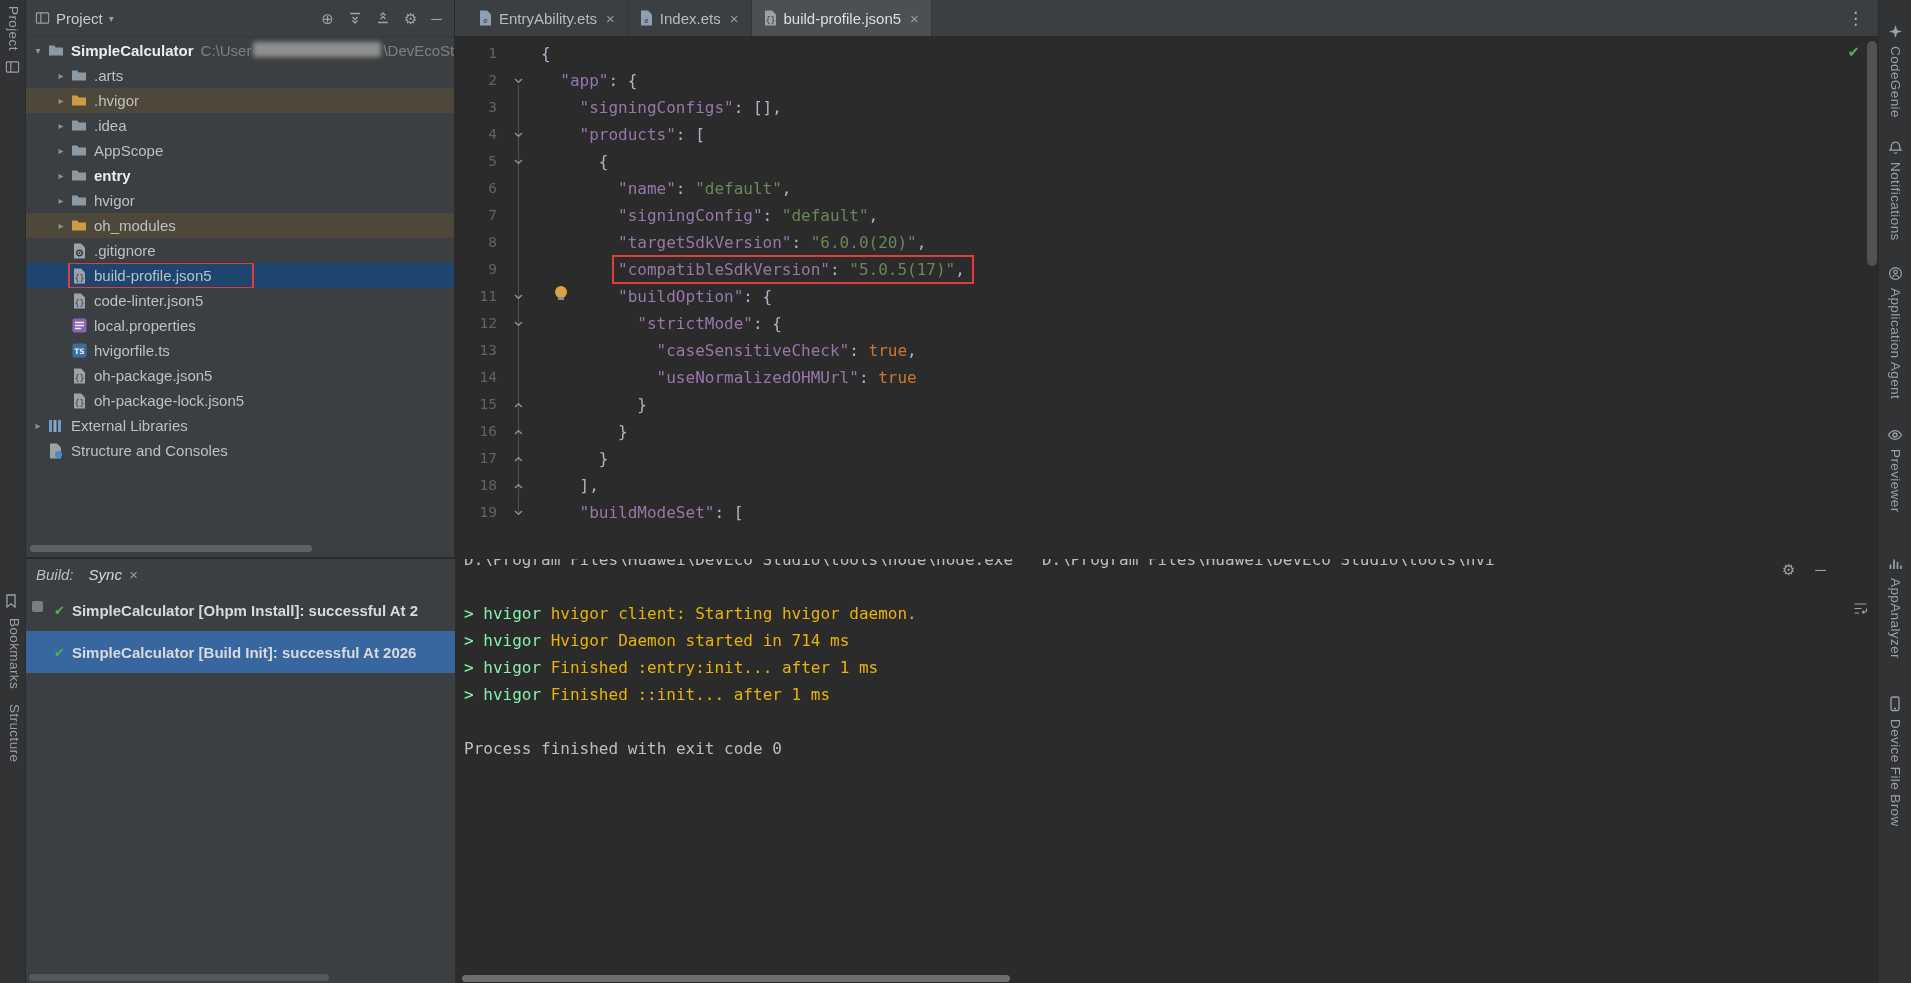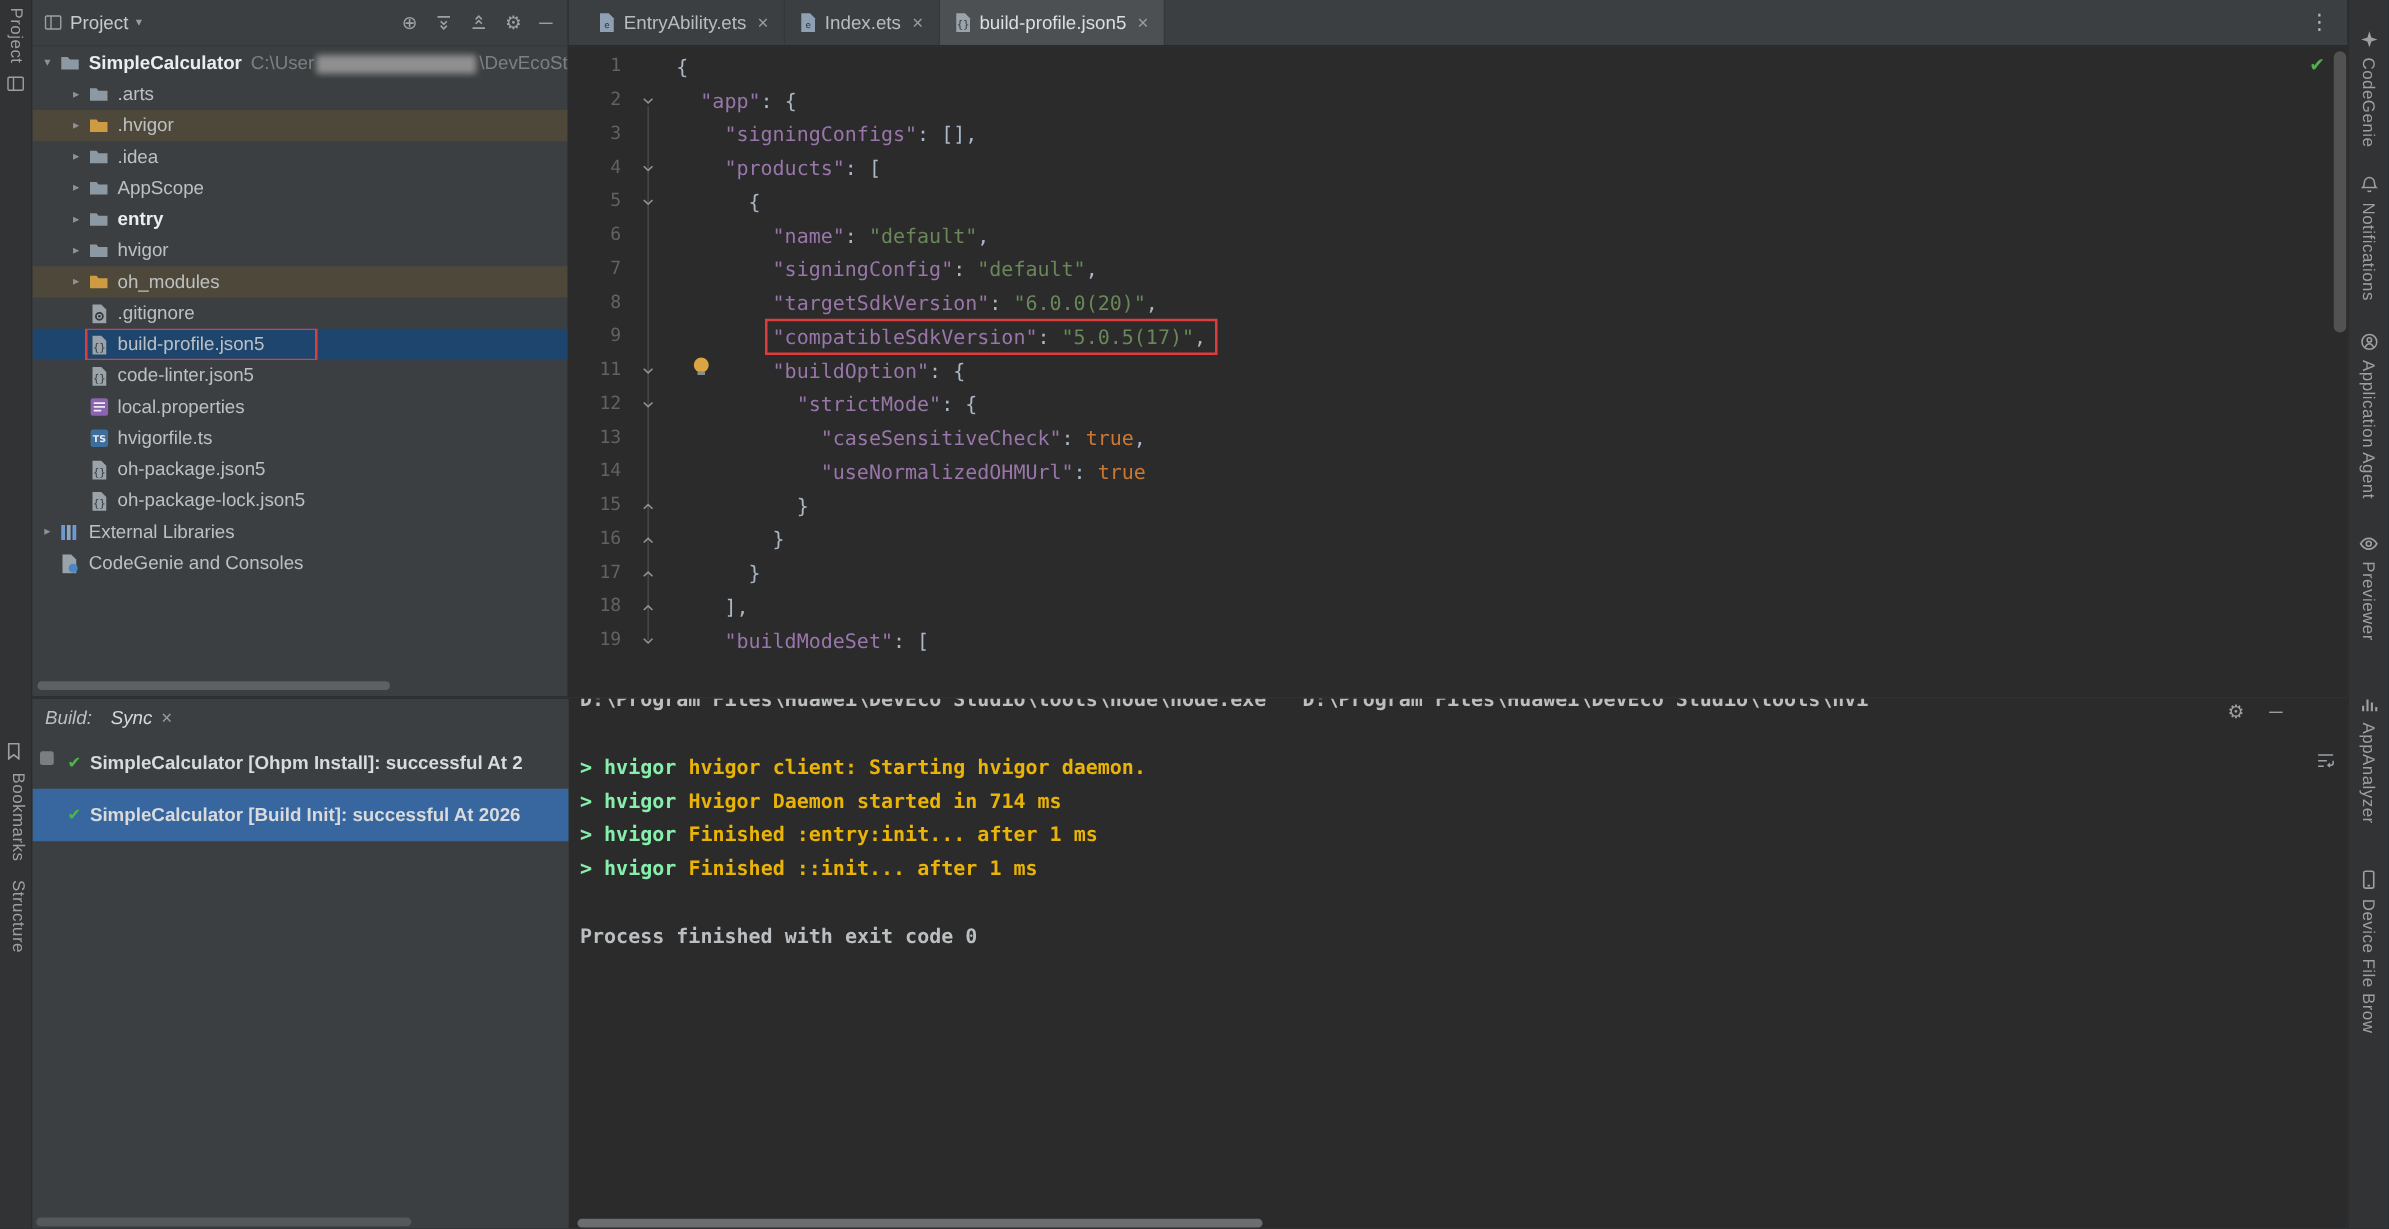--- a/index.html
+++ b/index.html
@@ -25,21 +25,21 @@
   .pp-actions{margin-left:auto;display:flex;align-items:center;gap:14px;padding-right:4px;}
   .hicon{color:#9fa2a5;font-size:15px;line-height:1;}
   .tree{position:absolute;top:38px;left:0;right:0;bottom:16px;overflow:hidden;}
   .tree-row{height:25px;display:flex;align-items:center;white-space:nowrap;position:relative;overflow:hidden;}
   .row-excluded{background:#4e483b;}
   .row-selected{background:#1d456e;}
   .chev{width:16px;flex:none;text-align:center;color:#8f9294;font-size:10px;}
   .ticon{width:20px;flex:none;display:flex;justify-content:center;align-items:center;line-height:0;}
   .tlabel{margin-left:5px;color:#bdc0c2;}
   .tlabel.bold{color:#ebecee;font-weight:bold;}
-  .tpath{color:#7d8082;margin-left:7px;display:inline-flex;align-items:flex-end;}
+  .tpath{color:#7d8082;margin-left:7px;display:inline-flex;align-items:flex-start;}
   .redact{display:inline-block;width:128px;height:15px;background:#909090;border-radius:2px;filter:blur(2.5px);margin:0 2px;}
   .row-redbox{position:absolute;left:42px;top:-1px;width:186px;height:27px;border:2px solid #df3d3d;box-sizing:border-box;pointer-events:none;}
   .pp-hscroll{position:absolute;left:4px;bottom:5px;width:282px;height:7px;background:#5d6163;border-radius:4px;}
 
   
   .tabbar{position:absolute;left:455px;top:0;width:1423px;height:37px;background:#3c3f41;border-bottom:1px solid #282a2c;display:flex;box-sizing:border-box;}
   .tabs{display:flex;height:100%;padding-left:12px;}
   .tab{display:flex;align-items:center;gap:7px;padding:0 12px;color:#b9bcbe;border-right:1px solid #343738;}
   .tab.active{background:#4c5052;color:#dcdee0;}
   .tab-close{color:#9a9da0;font-size:15px;margin-left:2px;}
@@ -70,21 +70,21 @@
   .bh-close{color:#9a9da0;}
   .build-side-icons{position:absolute;left:6px;top:42px;display:flex;flex-direction:column;gap:24px;line-height:0;}
   .bsi-sq{width:11px;height:11px;background:#7b7e81;border-radius:2px;display:inline-block;}
   #build-rows{position:absolute;left:24px;top:36px;right:0;}
   .brow{display:flex;align-items:center;gap:7px;height:30px;font-weight:bold;color:#d8dadc;white-space:nowrap;overflow:hidden;padding-left:4px;}
   .bcheck{color:#4DB34D;font-size:13px;}
   .brow.selected{background:#38669F;height:42px;margin:6px 0 0 -24px;padding-left:28px;}
   .bt-hscroll{position:absolute;left:3px;bottom:2px;width:300px;height:7px;background:#55585a;border-radius:4px;}
   .console{position:absolute;left:429px;top:0;right:0;bottom:0;background:#2b2b2b;font-family:"DejaVu Sans Mono",monospace;font-size:16px;overflow:hidden;}
   #console-lines{position:absolute;left:9px;top:-13px;right:0;}
-  .con-line{height:27px;line-height:27px;white-space:pre;font-weight:bold;}
+  .con-line{height:27px;line-height:27px;white-space:pre;}
   .seg-con-gray{color:#86efac;} .seg-con-green{color:#eab308;} .seg-con-plain{color:#bcbfc1;}
   .build-actions{position:absolute;top:3px;right:52px;display:flex;gap:20px;}
   .wrap-icon{position:absolute;top:42px;right:10px;line-height:0;}
   .con-hscroll{position:absolute;left:436px;bottom:1px;width:548px;height:7px;background:#6a6e70;border-radius:4px;}
 
   
   .right-strip{position:absolute;right:0;top:0;width:33px;bottom:0;background:#313335;border-left:1px solid #282a2c;box-sizing:border-box;}
   .rs-item{position:absolute;left:0;width:32px;display:flex;flex-direction:column;align-items:center;gap:7px;color:#9da0a3;}
   .rs-icon{line-height:0;}
   .rs-1{top:24px;} .rs-2{top:140px;} .rs-3{top:266px;} .rs-4{top:428px;} .rs-5{top:556px;} .rs-6{top:696px;}
@@ -299,21 +299,21 @@
           <span class="tlabel">External Libraries</span>
         </div>
         <div class="tree-row">
           <span class="chev" style="margin-left: 4px;"></span>
           <span class="ticon">
             <svg width="14" height="16" viewBox="0 0 14 16">
               <path d="M1 .5h7l4 4V15.5H1z" fill="#9AA3AA"></path>
               <circle cx="9.5" cy="11.5" r="3.6" fill="#4A87C7"></circle>
             </svg>
           </span>
-          <span class="tlabel">CodeGenie and Consoles</span>
+          <span class="tlabel">Structure and Consoles</span>
         </div>
       </div>
     <div class="pp-hscroll"></div>
   </div>
 
   <div class="tabbar">
     <div class="tabs" id="tabs">
         <div class="tab">
           <span class="tab-icon" style="line-height: 0;"><svg width="13" height="16" viewBox="0 0 13 16">
               <path d="M1 .5h7l4 4V15.5H1z" fill="#8FA0B5"></path>

